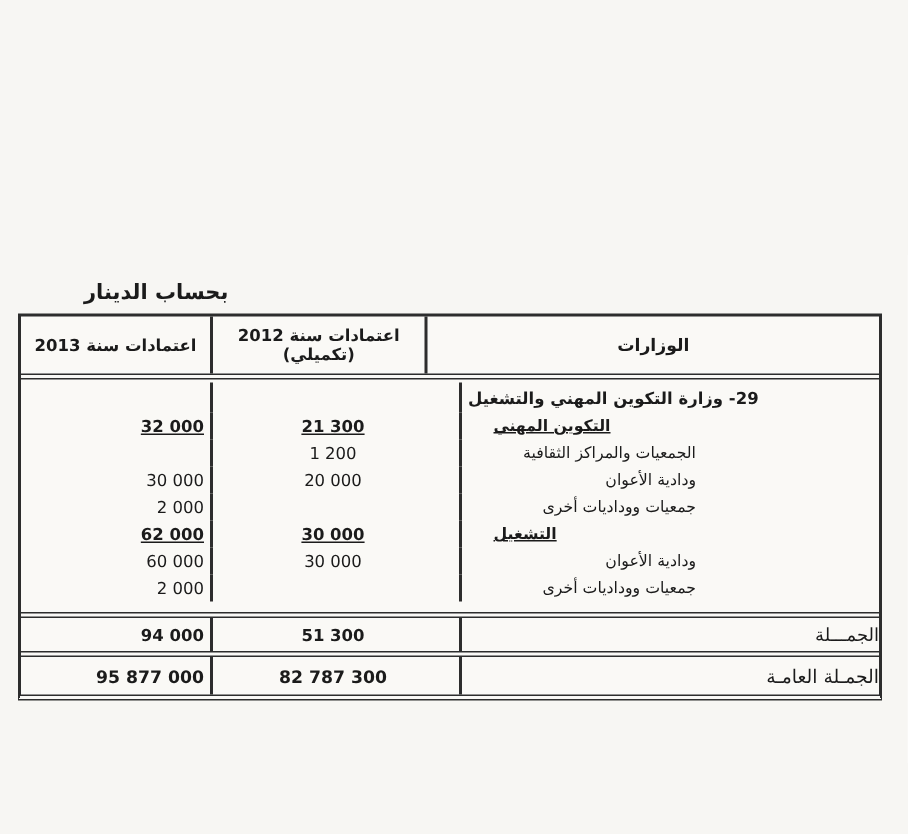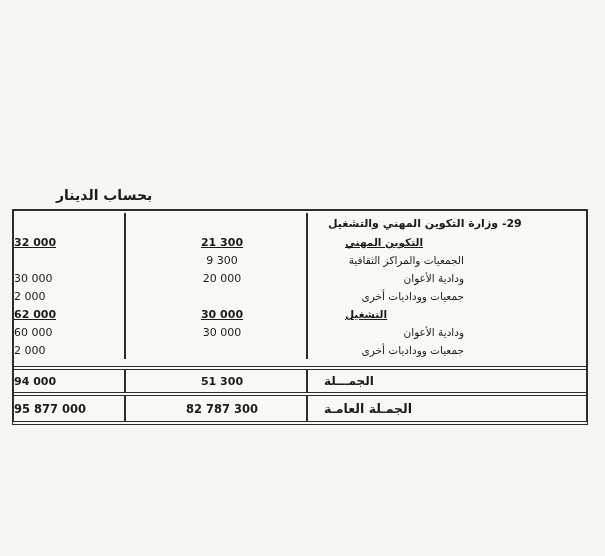--- a/index.html
+++ b/index.html
@@ -21,23 +21,23 @@
   }
   .tbl{
     position:absolute;
     left:12px;top:209px;
     width:576px;
     box-sizing:border-box;
     border:2px solid #2d2d2d;
     border-bottom:4px double #2d2d2d;
     background:#faf9f6;
   }
-  .trow{display:flex;align-items:center;gap:16px;}
+  .trow{display:flex;align-items:center;}
   .c{box-sizing:border-box;height:100%;display:flex;align-items:center;}
-  .c1{width:112px;border-right:2px solid #2d2d2d;}
+  .c1{width:128px;border-right:2px solid #2d2d2d;justify-content:flex-end;}
   .c2{width:166px;border-right:2px solid #2d2d2d;justify-content:center;}
   .c3{flex:1;direction:rtl;}
   
   .hrow{display:flex;height:38px;border-bottom:4px double #2d2d2d;}
   .hcell{box-sizing:border-box;display:flex;flex-direction:column;justify-content:center;align-items:center;
          font-weight:bold;font-size:11px;direction:rtl;text-align:center;line-height:13px;}
   .h1{width:128px;border-right:2px solid #2d2d2d;}
   .h2{width:143px;border-right:2px solid #2d2d2d;}
   .h3{flex:1;font-size:11.5px;}
   
@@ -49,34 +49,46 @@
   .num{direction:ltr;font-size:11px;text-align:right;padding-right:4px;white-space:nowrap;}
   .num-strong{font-weight:bold;text-decoration:underline;}
   .lbl-group{font-weight:bold;font-size:10.5px;text-decoration:underline;white-space:nowrap;margin-right:auto;padding-left:1px;}
   .lbl-sub{font-size:10.5px;white-space:nowrap;margin-right:auto;padding-left:8px;}
   
   .c3 .pin-left{margin-left:20px;margin-right:auto;}
   .c3 .pin-indent{margin-left:auto;margin-right:122px;}
   
   .total-row{height:22px;border-top:4px double #2d2d2d;}
   .total-row .num{font-weight:bold;font-size:11px;text-decoration:none;}
-  .total-label{width:100%;text-align:left;font-weight:bold;font-size:12px;}
+  .total-label{width:100%;text-align:right;font-weight:normal;font-size:12px;}
   .grand-row{height:25px;border-top:4px double #2d2d2d;}
   .grand-row .num{font-weight:bold;font-size:11.5px;}
   .grand-row .total-label{font-size:12.5px;}
 </style>
 </head>
 <body>
 
 <div class="page">
 
   <div class="currency-note">بحساب الدينار</div>
 
   <div class="tbl">
 
+    <div class="hrow">
+      <div class="hcell h1">
+        <span>اعتمادات سنة 2013</span>
+      </div>
+      <div class="hcell h2">
+        <span>اعتمادات سنة 2012</span>
+        <span>(تكميلي)</span>
+      </div>
+      <div class="hcell h3">
+        <span>الوزارات</span>
+      </div>
+    </div>
 
     <div class="body">
 
       <div class="trow title-row">
         <div class="c c1"></div>
         <div class="c c2"></div>
         <div class="c c3">
           <span class="section-title">29- وزارة التكوين المهني والتشغيل</span>
         </div>
       </div>
@@ -91,21 +103,21 @@
         <div class="c c3">
             <span class="lbl-group pin-left">التكوين المهني</span>
           </div>
       </div>
 
       <div class="trow drow">
         <div class="c c1">
             <span class="num"></span>
           </div>
         <div class="c c2">
-            <span class="num">9 300</span>
+            <span class="num">1 200</span>
           </div>
         <div class="c c3">
             <span class="lbl-sub pin-indent">الجمعيات والمراكز الثقافية</span>
           </div>
       </div>
 
       <div class="trow drow">
         <div class="c c1">
             <span class="num">30 000</span>
           </div>

